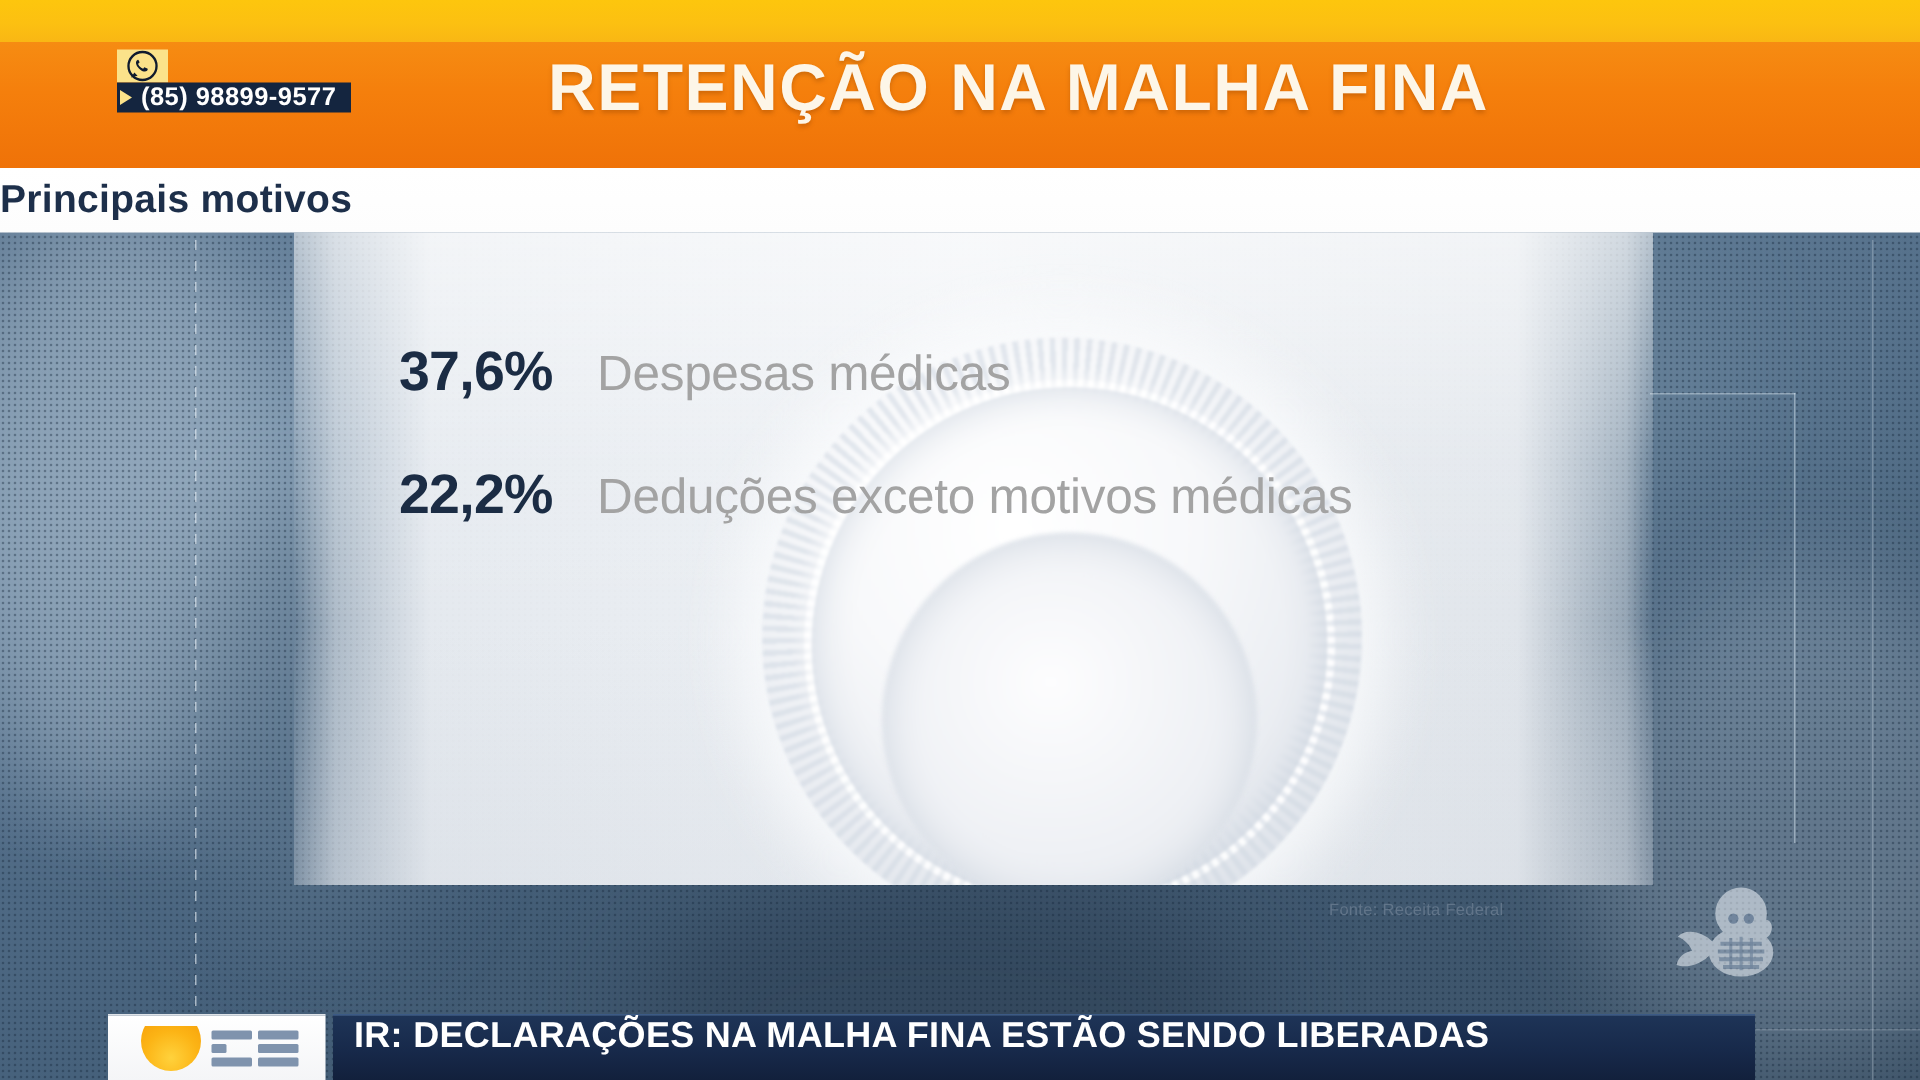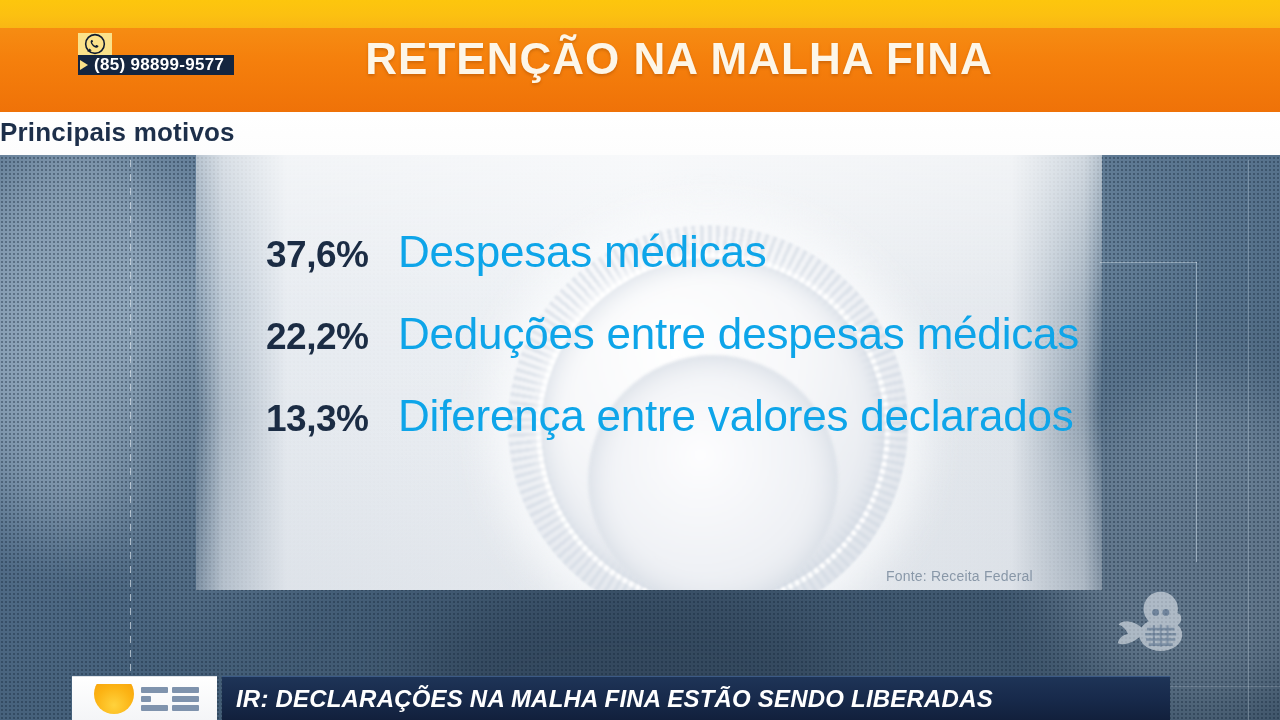--- a/index.html
+++ b/index.html
@@ -87,25 +87,25 @@
 
   
   #stats { position:absolute; left:266px; top:227px; width:820px; }
   .stat-row { display:flex; align-items:baseline; height:82px; }
   .stat-value {
     width:132px; flex:0 0 132px;
     font-size:37px; font-weight:bold; color:#1b2c44;
     letter-spacing:-0.5px;
   }
   .stat-label {
-    font-size:44px; color:#0ea5e9; letter-spacing:-0.2px; white-space:nowrap;
+    font-size:33px; color:#a3a3a3; letter-spacing:-0.2px; white-space:nowrap;
   }
   #source {
-    position:absolute; left:886px; top:568px;
-    font-size:14px; color:#6d7f93; letter-spacing:.2px;
+    position:absolute; left:886px; top:601px;
+    font-size:11px; color:#6d7f93; letter-spacing:.2px;
     opacity:.75;
   }
 
   
   #top-gold {
     position:absolute; left:0; top:0; width:1280px; height:28px;
     background:linear-gradient(180deg,#fdc60d 0%,#fcc011 55%,#f9b714 100%);
   }
   #top-orange {
     position:absolute; left:0; top:28px; width:1280px; height:84px;
@@ -173,23 +173,22 @@
   #ce-wrap { display:flex; gap:4px; align-items:center; }
   .bar { height:6px; background:#7f93ad; border-radius:1px; }
   .ce-c .bar:nth-child(1){ width:27px; }
   .ce-c .bar:nth-child(2){ width:10px; }
   .ce-c .bar:nth-child(3){ width:27px; }
   .ce-e .bar { width:27px; }
 
   #lt-text-col { position:absolute; left:150px; top:0; width:948px; }
   #lt-head {
     height:44px; background:linear-gradient(180deg,#1e3457 0%,#17294a 55%,#12203c 100%);
-    display:flex; align-items:center; padding:0 14px;
+    display:flex; align-items:flex-start; padding:0 14px;
     border-top:1px solid #3c5a85;
-    font-style:italic;
   }
   #lt-head-text {
     color:#ffffff; font-size:24px; font-weight:bold; letter-spacing:.2px; white-space:nowrap;
   }
 
   
   #mascot {
     position:absolute; right:78px; bottom:56px;
     width:86px; height:74px; opacity:.55; pointer-events:none;
   }
@@ -218,25 +217,21 @@
   <div id="coin-core"></div>
 </div>
 
 <div id="stats">
   <div class="stat-row">
     <span class="stat-value">37,6%</span>
     <span class="stat-label">Despesas médicas</span>
   </div>
   <div class="stat-row">
     <span class="stat-value">22,2%</span>
-    <span class="stat-label">Deduções entre despesas médicas</span>
-  </div>
-  <div class="stat-row">
-    <span class="stat-value">13,3%</span>
-    <span class="stat-label">Diferença entre valores declarados</span>
+    <span class="stat-label">Deduções exceto motivos médicas</span>
   </div>
 </div>
 
 <div id="source">Fonte: Receita Federal</div>
 
 <div id="top-gold"></div>
 <div id="top-orange"></div>
 <div id="headline-title">RETENÇÃO NA MALHA FINA</div>
 <div id="white-strip"></div>
 <div id="subtitle">Principais motivos</div>

